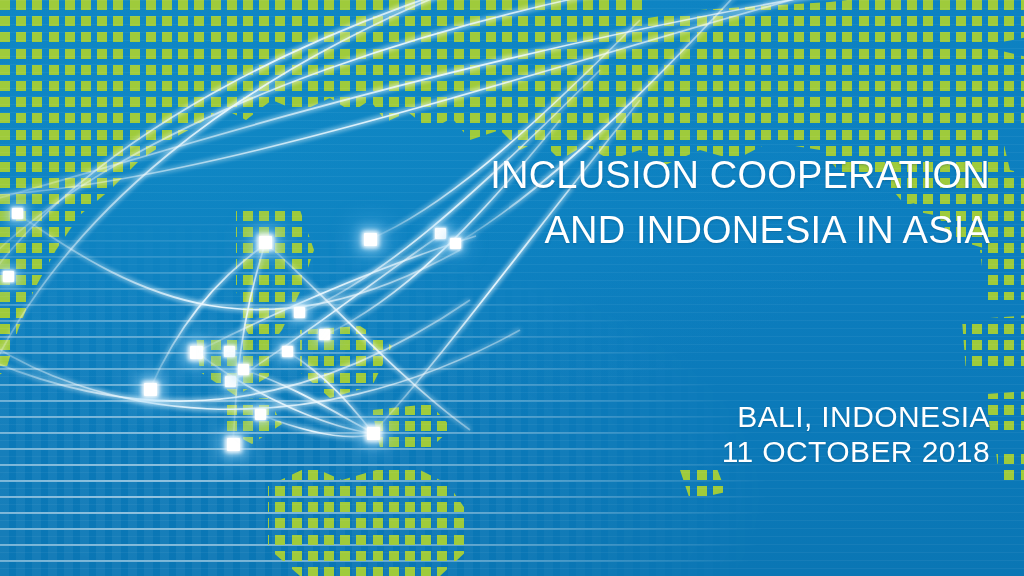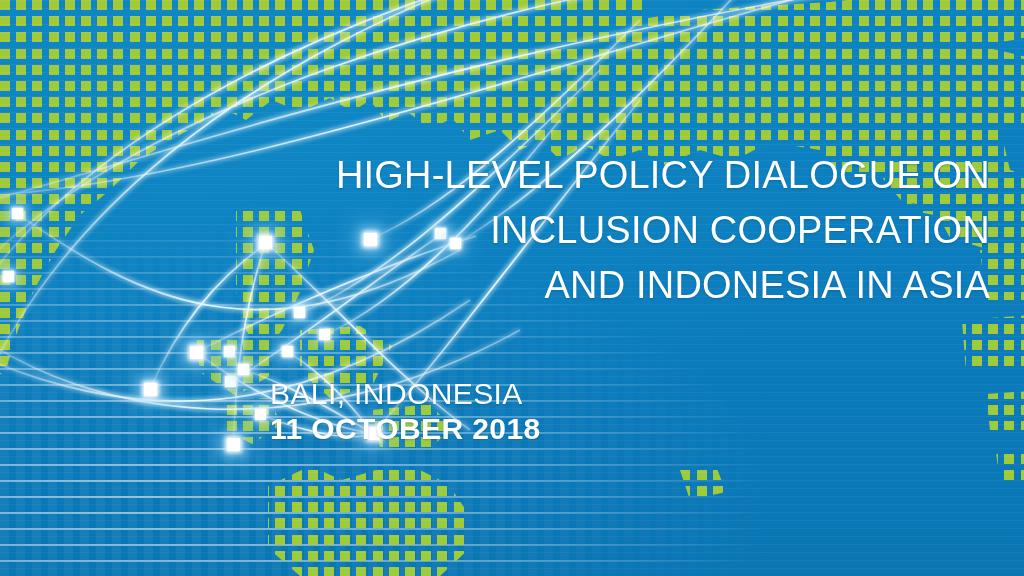--- a/index.html
+++ b/index.html
@@ -125,23 +125,23 @@
     line-height:55px;
     font-weight:400;
     letter-spacing:.2px;
     color:#ffffff;
     white-space:nowrap;
     text-shadow:0 1px 2px rgba(5,60,95,.30);
   }
   #meta-block{
     position:absolute;
     right:34px;
-    top:376px;
+    top:399px;
     width:720px;
-    text-align:left;
+    text-align:right;
     z-index:8;
   }
   .meta-line{
     font-family:"Liberation Sans", sans-serif;
     font-size:30px;
     line-height:35px;
     font-weight:400;
     letter-spacing:.4px;
     color:#ffffff;
     white-space:nowrap;
@@ -253,28 +253,27 @@
     <div class="node" style="left: 364px; top: 233px; background: rgb(255, 255, 255);"></div>
     <div class="node sm" style="left: 435px; top: 228px; background: rgb(255, 255, 255);"></div>
     <div class="node sm" style="left: 450px; top: 238px; background: rgb(255, 255, 255);"></div>
     <div class="node" style="left: 144px; top: 383px; background: rgb(255, 255, 255);"></div>
     <div class="node" style="left: 367px; top: 427px; background: rgb(255, 255, 255);"></div>
     <div class="node sm" style="left: 319px; top: 329px; background: rgb(255, 255, 255);"></div>
     <div class="node sm" style="left: 294px; top: 307px; background: rgb(255, 255, 255);"></div>
   </div>
 
   <div id="text-block">
-    <div class="title-line" style="color: rgb(255, 255, 255);">HIGH-LEVEL POLICY DIALOGUE ON</div>
     <div class="title-line" style="color: rgb(255, 255, 255);">INCLUSION COOPERATION</div>
     <div class="title-line" style="color: rgb(255, 255, 255);">AND INDONESIA IN ASIA</div>
   </div>
 
   <div id="meta-block">
     <div class="meta-line" style="color: rgb(255, 255, 255);">BALI, INDONESIA</div>
-    <div class="meta-line" style="color: rgb(255, 255, 255); font-weight: bold;">11 OCTOBER 2018</div>
+    <div class="meta-line" style="color: rgb(255, 255, 255);">11 OCTOBER 2018</div>
   </div>
 
 </div>
 
 <style>
   
   #map-dots::before{background-color:var(--dot,#9fcb3b);}
 </style>
 
 </body></html>

